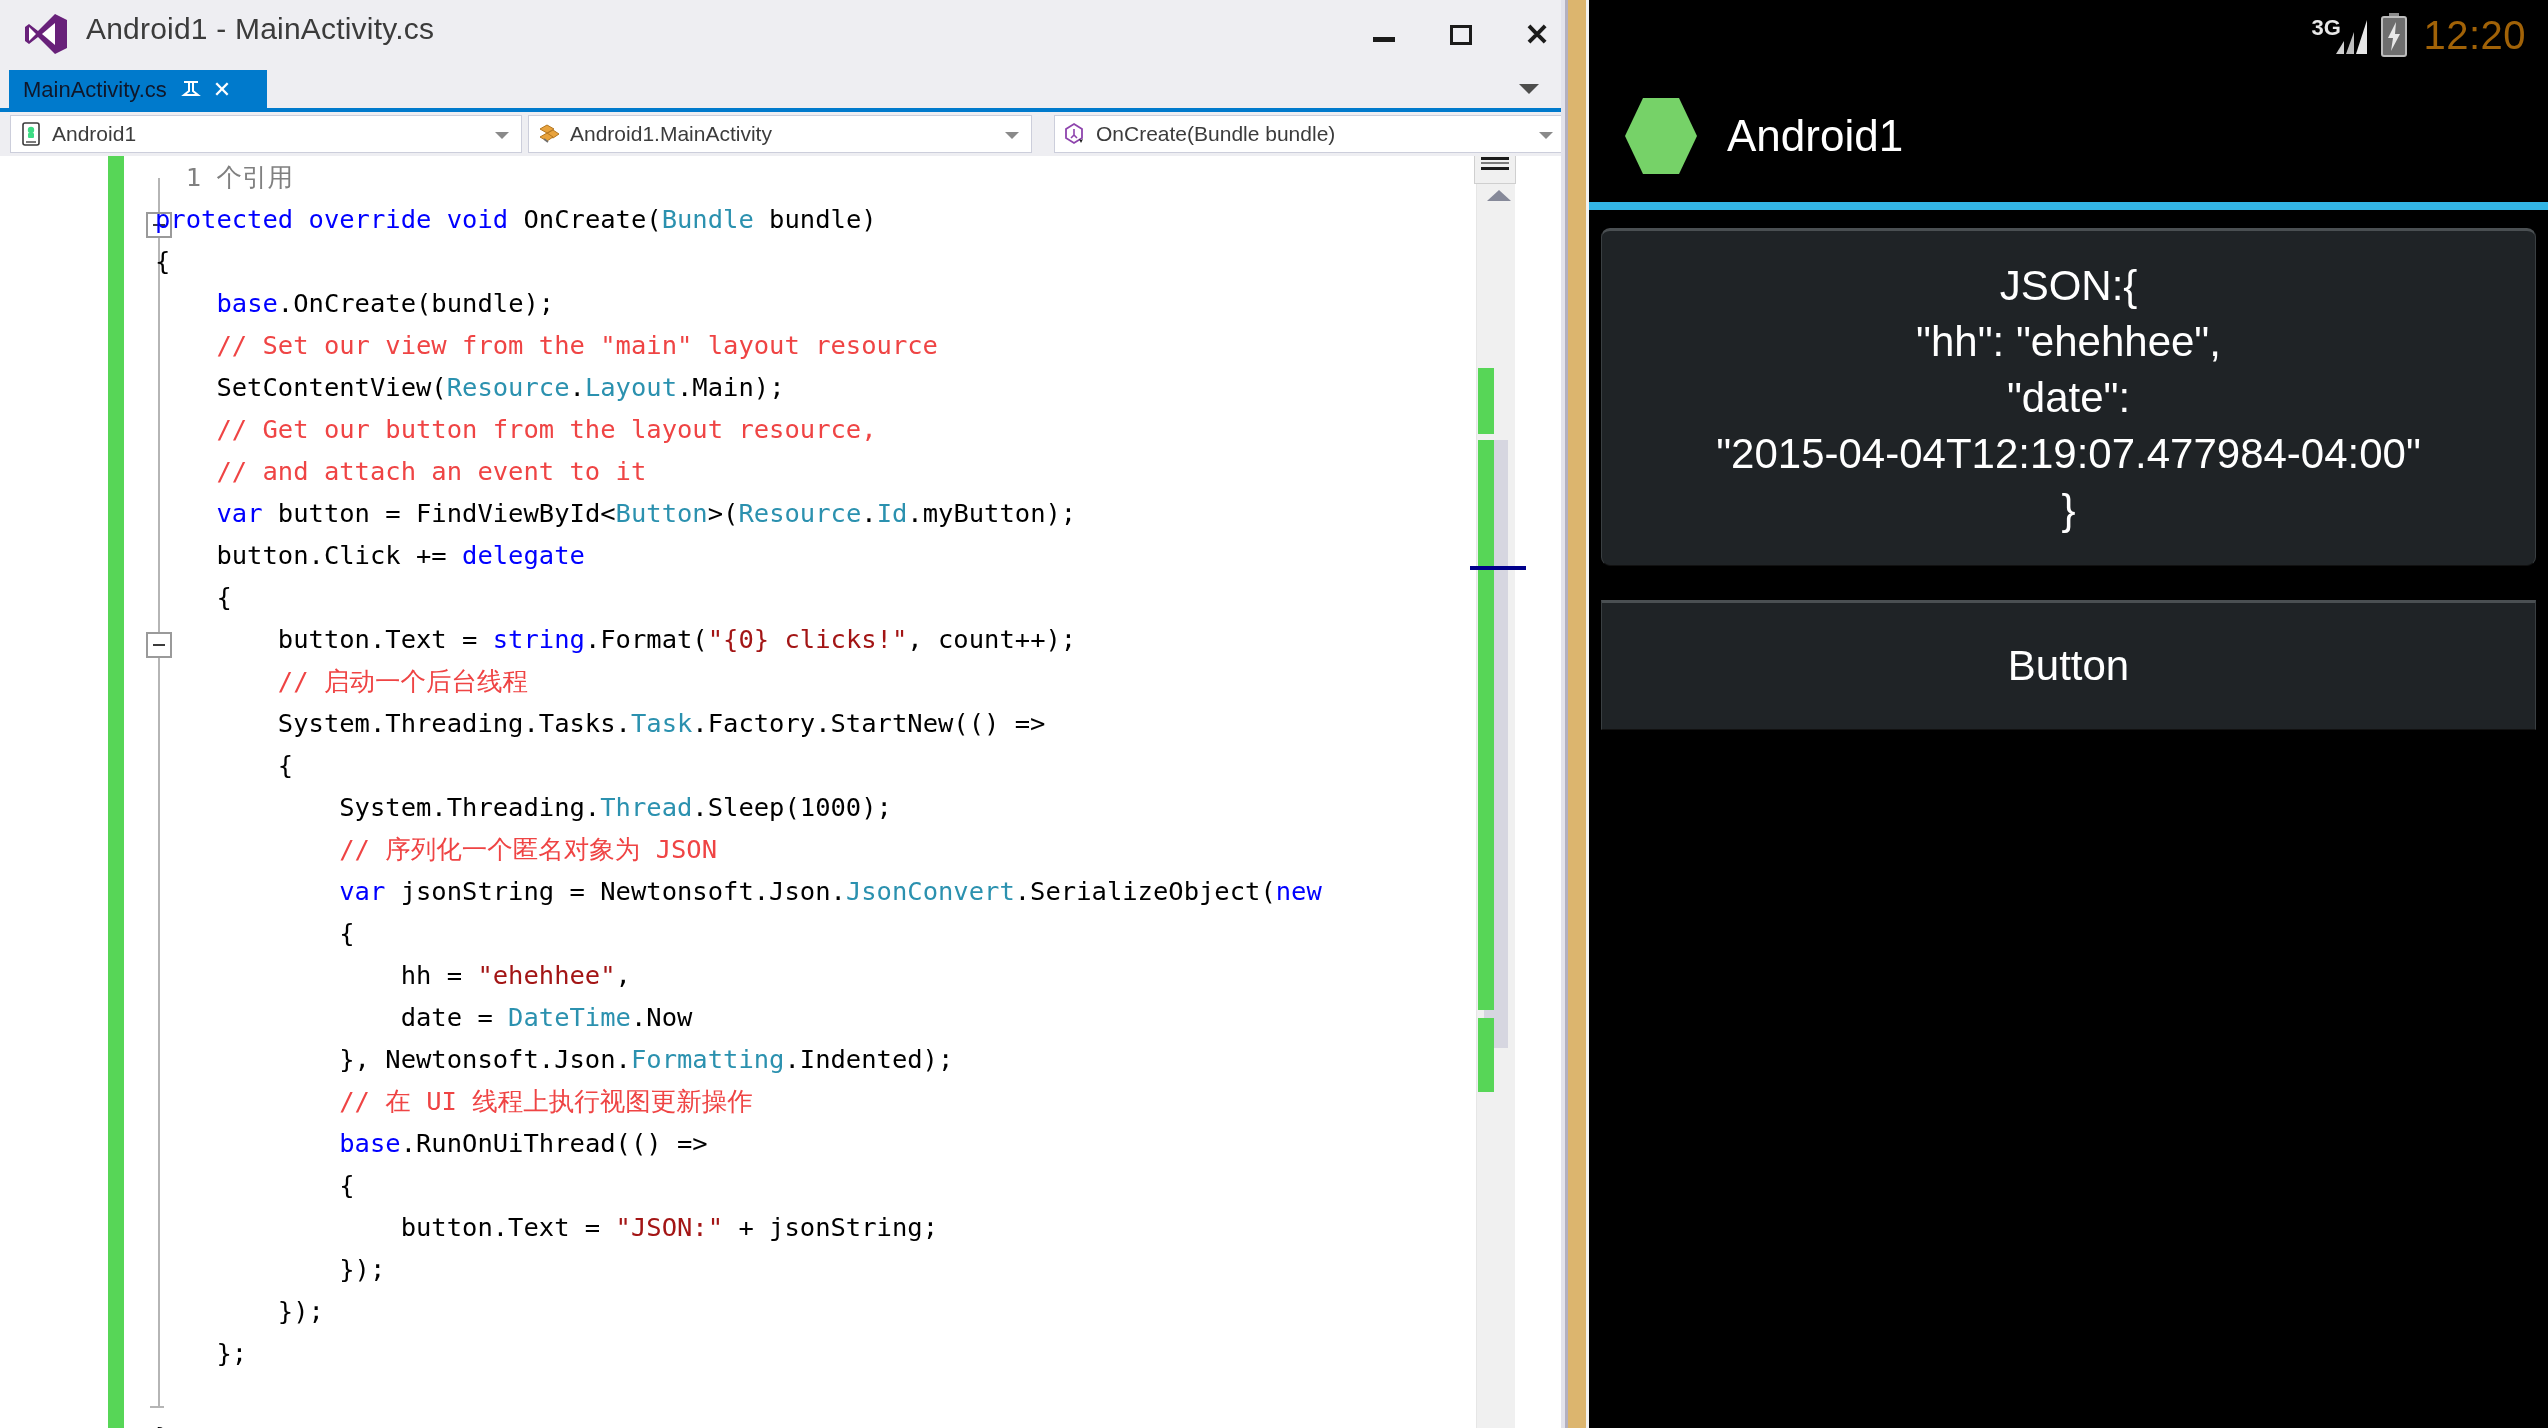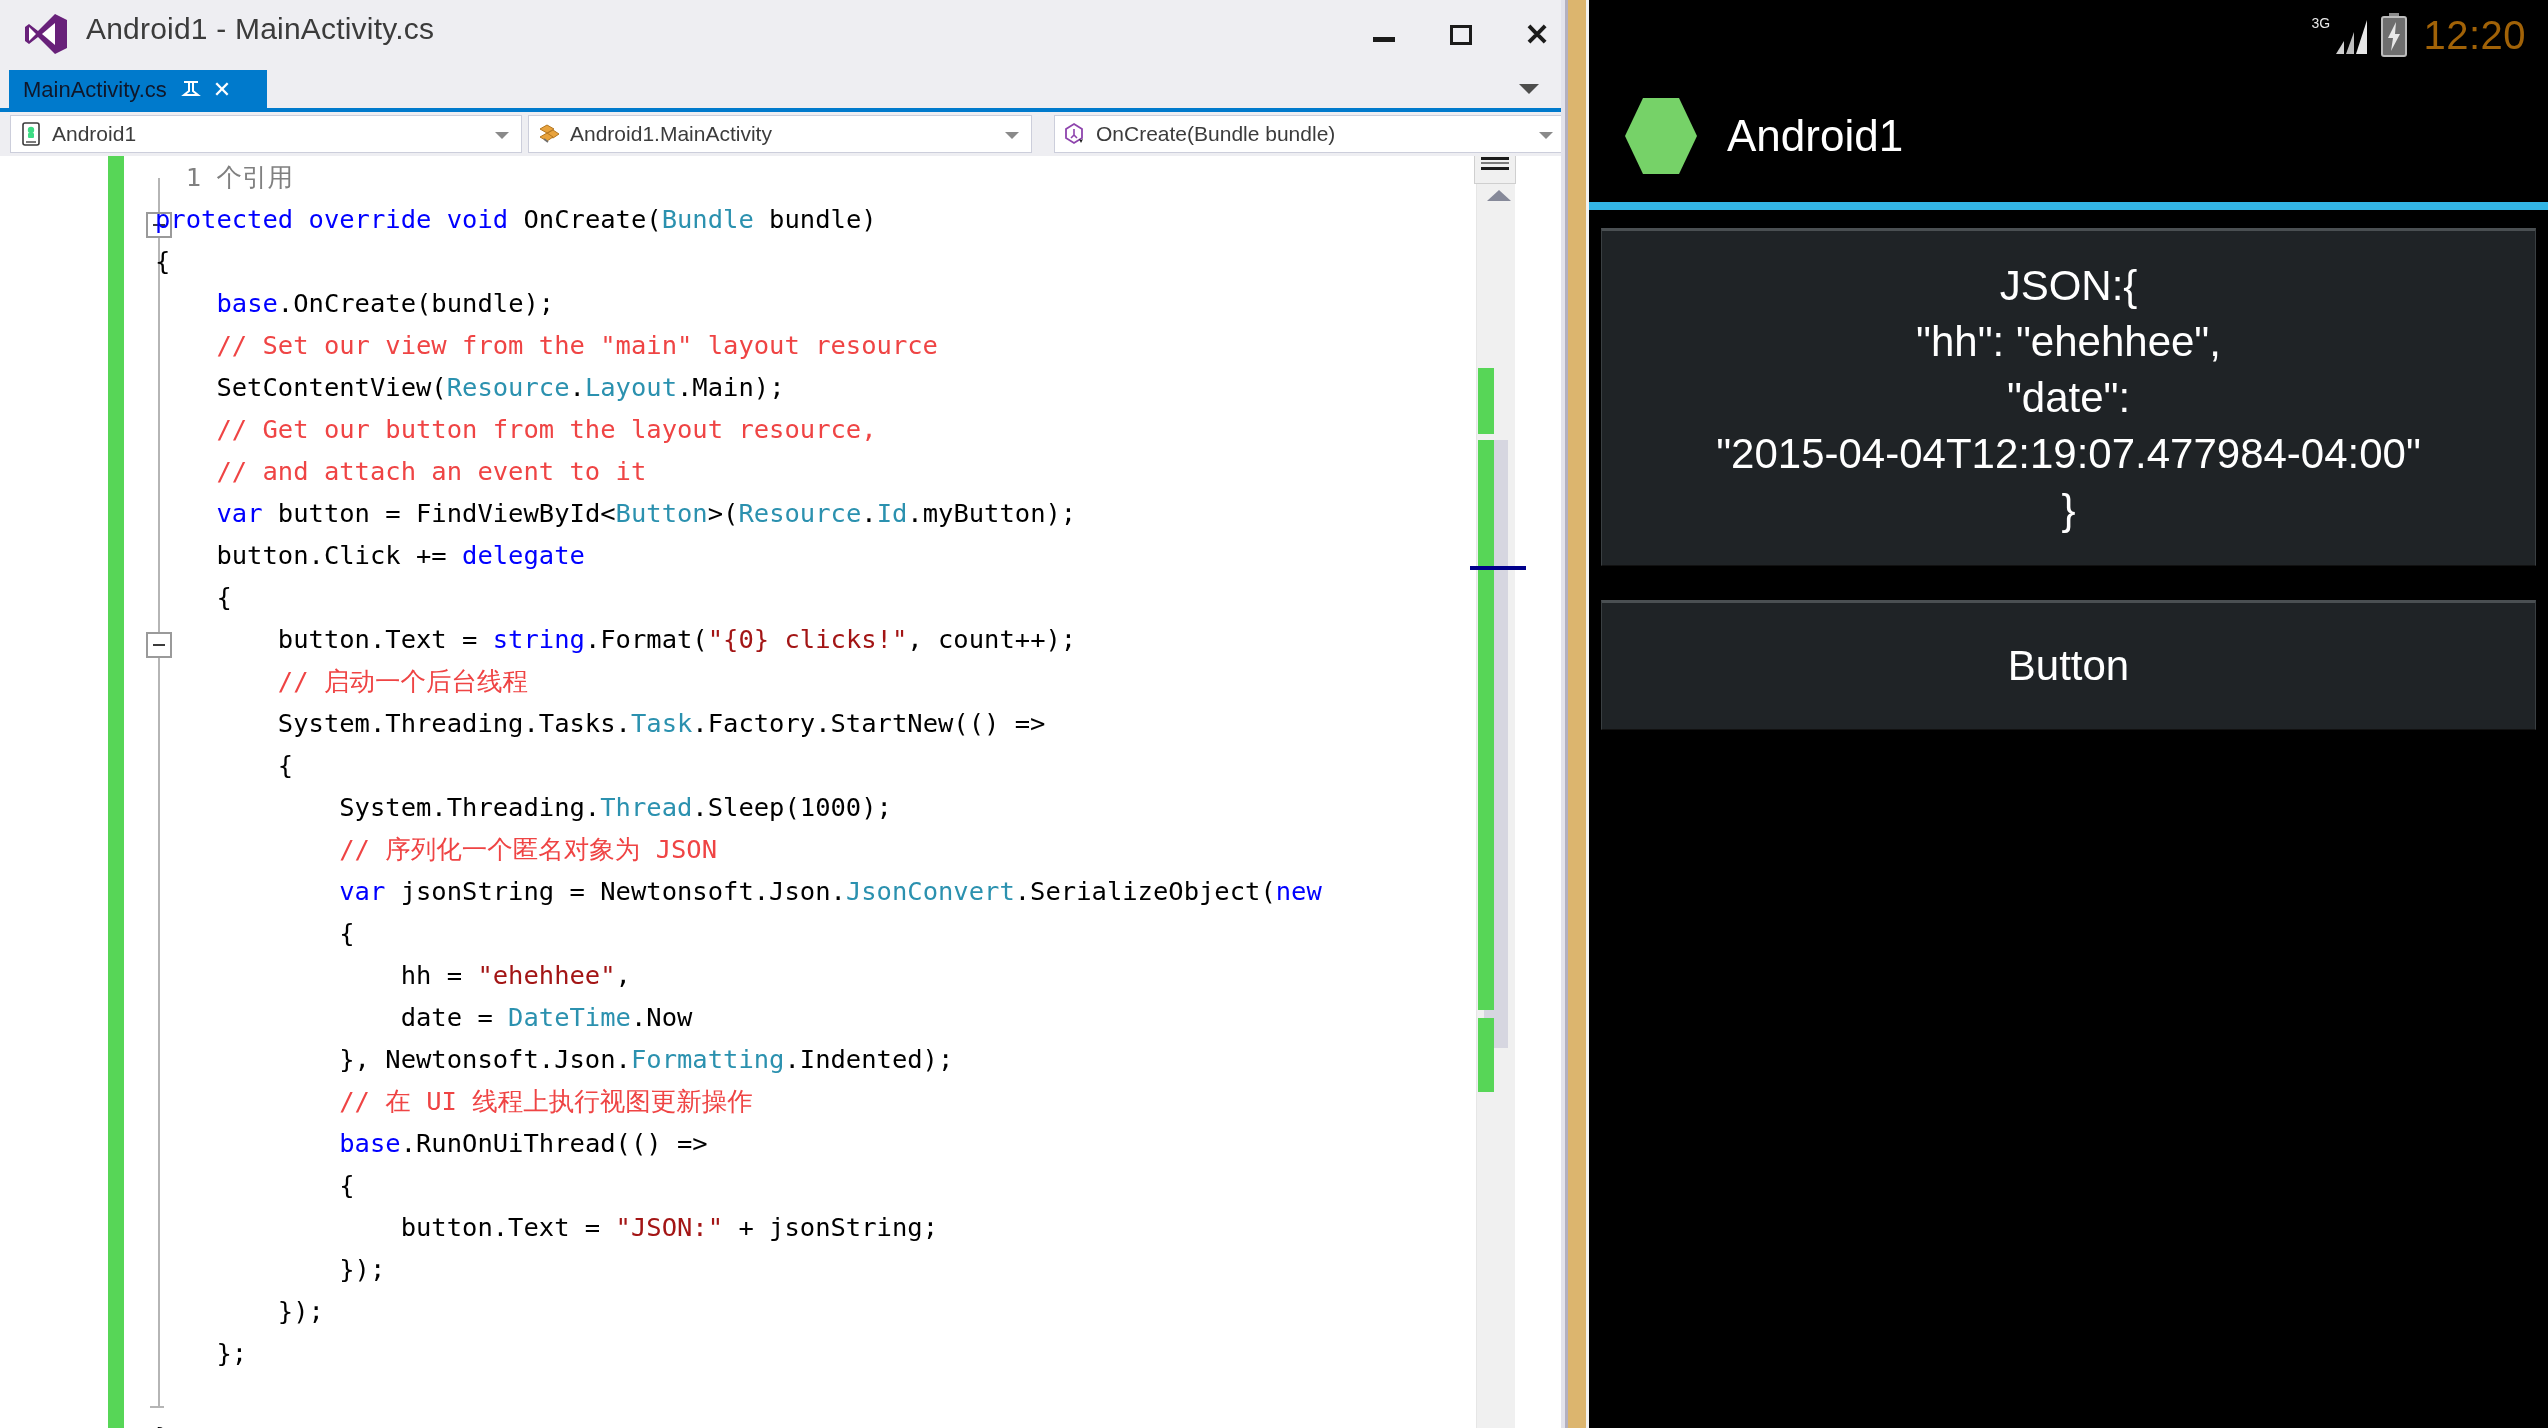--- a/index.html
+++ b/index.html
@@ -186,22 +186,22 @@
     overflow:hidden;
   }
   .status-bar{
     position:absolute;left:0;top:0;width:959px;height:70px;
     background:#000000;
     display:flex;align-items:center;justify-content:flex-end;
     padding-right:22px;box-sizing:border-box;
   }
   .sig-wrap{position:relative;width:58px;height:44px;margin-right:10px;}
   .sig-3g{
-    position:absolute;left:0;top:2px;font-size:14px;color:#e8e8e8;
-    font-family:"Liberation Sans", sans-serif;font-weight:normal;
+    position:absolute;left:0;top:2px;font-size:22px;color:#e8e8e8;
+    font-family:"Liberation Sans", sans-serif;font-weight:bold;
   }
   .sig-bars{position:absolute;right:0;bottom:2px;width:34px;height:36px;}
   .battery{
     position:relative;width:30px;height:44px;margin-right:14px;
   }
   .clock{
     font-size:40px;color:#a16207;letter-spacing:.5px;
     font-family:"Liberation Sans", sans-serif;
   }
   .action-bar{
@@ -223,20 +223,21 @@
   .json-btn{
     position:absolute;left:12px;top:228px;width:935px;height:338px;
     background:#1f2326;
     border-top:3px solid #4a4f52;
     border-left:1px solid #3a3f42;
     border-right:1px solid #3a3f42;
     border-bottom:1px solid #111;
     box-sizing:border-box;
     display:flex;align-items:center;justify-content:center;
     text-align:center;
+    border-radius:9px;
   }
   .json-text{
     font-size:42px;line-height:56px;color:#ffffff;
     font-family:"Liberation Sans", sans-serif;
     white-space:pre-line;
   }
   .plain-btn{
     position:absolute;left:12px;top:600px;width:935px;height:130px;
     background:#1f2326;
     border-top:3px solid #4a4f52;

